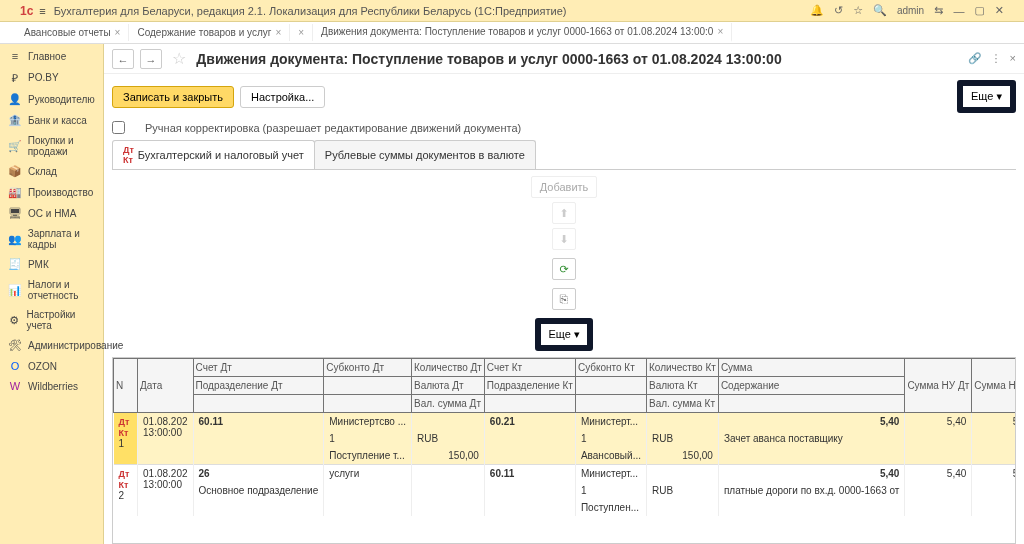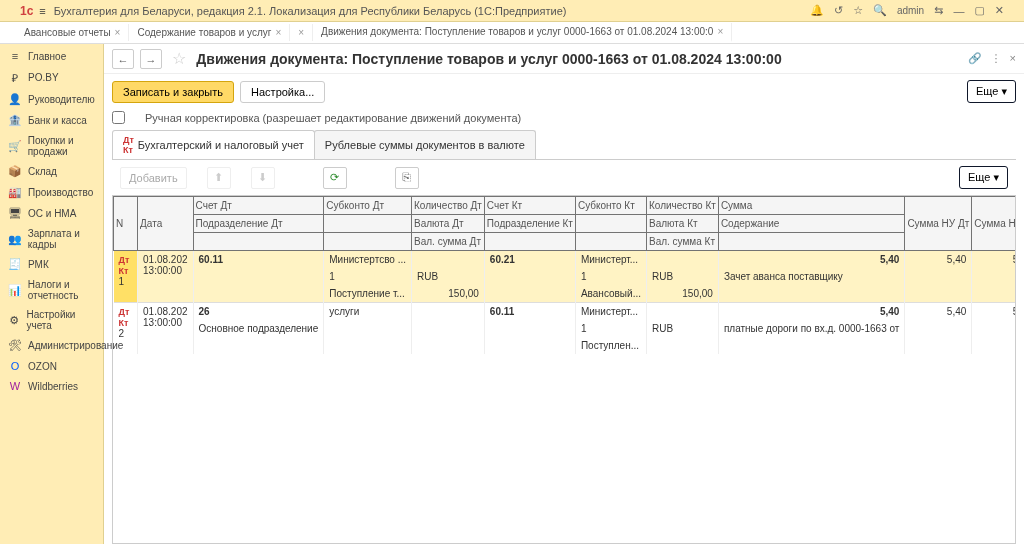--- a/index.html
+++ b/index.html
@@ -28,31 +28,31 @@
 
 .content-header { height: 30px; display: flex; align-items: center; padding: 0 8px; gap: 6px; border-bottom: 1px solid #eee; }
 .nav-btn { width: 22px; height: 20px; border: 1px solid #ccc; background: #fff; display: flex; align-items: center; justify-content: center; font-size: 11px; color: #555; cursor: pointer; border-radius: 2px; }
 .content-title { font-size: 14px; font-weight: bold; color: #333; margin-left: 4px; }
 .header-spacer { flex: 1; }
 .header-icons { display: flex; gap: 8px; color: #888; }
 
 .toolbar { padding: 6px 8px; display: flex; gap: 6px; align-items: center; }
 .btn-primary { background: #ffd966; border: 1px solid #d4a50d; padding: 4px 10px; font-size: 11px; border-radius: 3px; cursor: pointer; }
 .btn-secondary { background: #fff; border: 1px solid #ccc; padding: 4px 10px; font-size: 11px; border-radius: 3px; cursor: pointer; }
-.btn-more { background: #fff; border: 1px solid #0f172a; padding: 4px 8px; font-size: 11px; border-radius: 3px; cursor: pointer; }
+.btn-more { background: #fff; border: 6px solid #0f172a; padding: 4px 8px; font-size: 11px; border-radius: 3px; cursor: pointer; }
 .toolbar-spacer { flex: 1; }
 
 .checkbox-row { padding: 2px 8px 6px; display: flex; align-items: center; gap: 20px; font-size: 11px; color: #555; }
 
 .subtabs { display: flex; padding: 0 8px; gap: 0; }
 .subtab { padding: 4px 10px; font-size: 11px; border: 1px solid #ccc; border-bottom: none; background: #f5f5f5; cursor: pointer; border-radius: 3px 3px 0 0; margin-right: -1px; display:flex; align-items:center; gap:4px;}
 .subtab.active { background: #fff; position: relative; z-index: 1; }
 .subtab .ico { color:#c33; font-size:9px; font-weight:bold;}
 
-.grid-toolbar { display: flex; gap: 20px; padding: 6px 8px; align-items: center; border-top: 1px solid #ccc; margin: 0 8px; }
+.grid-toolbar { display: flex; gap: 4px; padding: 6px 8px; align-items: center; border-top: 1px solid #ccc; margin: 0 8px; flex-direction: column; }
 .grid-btn { width: 24px; height: 22px; border: 1px solid #ccc; background: #fff; display: flex; align-items: center; justify-content: center; border-radius: 2px; font-size: 11px; color: #666; cursor: pointer; }
 .grid-btn.disabled { color: #ccc; border-color: #eee; }
 .grid-btn.add { width: auto; padding: 0 8px; color: #aaa; }
 
 .grid { margin: 0 8px; border: 1px solid #ccc; overflow: auto; flex: 1; }
 .grid table { width: 100%; border-collapse: collapse; font-size: 10px; }
 .grid th { background: #f5f5f5; border: 1px solid #737373; padding: 3px 2px; text-align: left; font-weight: normal; color: #555; white-space: nowrap; }
 .grid td { border-right: 1px solid #eee; padding: 3px 5px; vertical-align: top; white-space: nowrap; }
 .grid tbody tr.group-top td { border-top: 1px solid #ddd; }
 .row-num { text-align: right; padding-right: 8px; }

